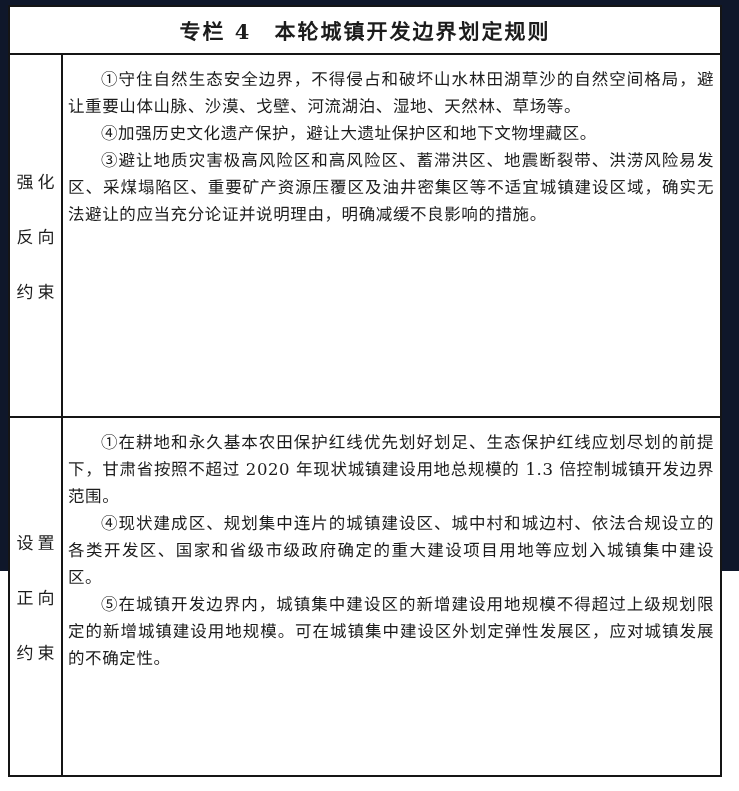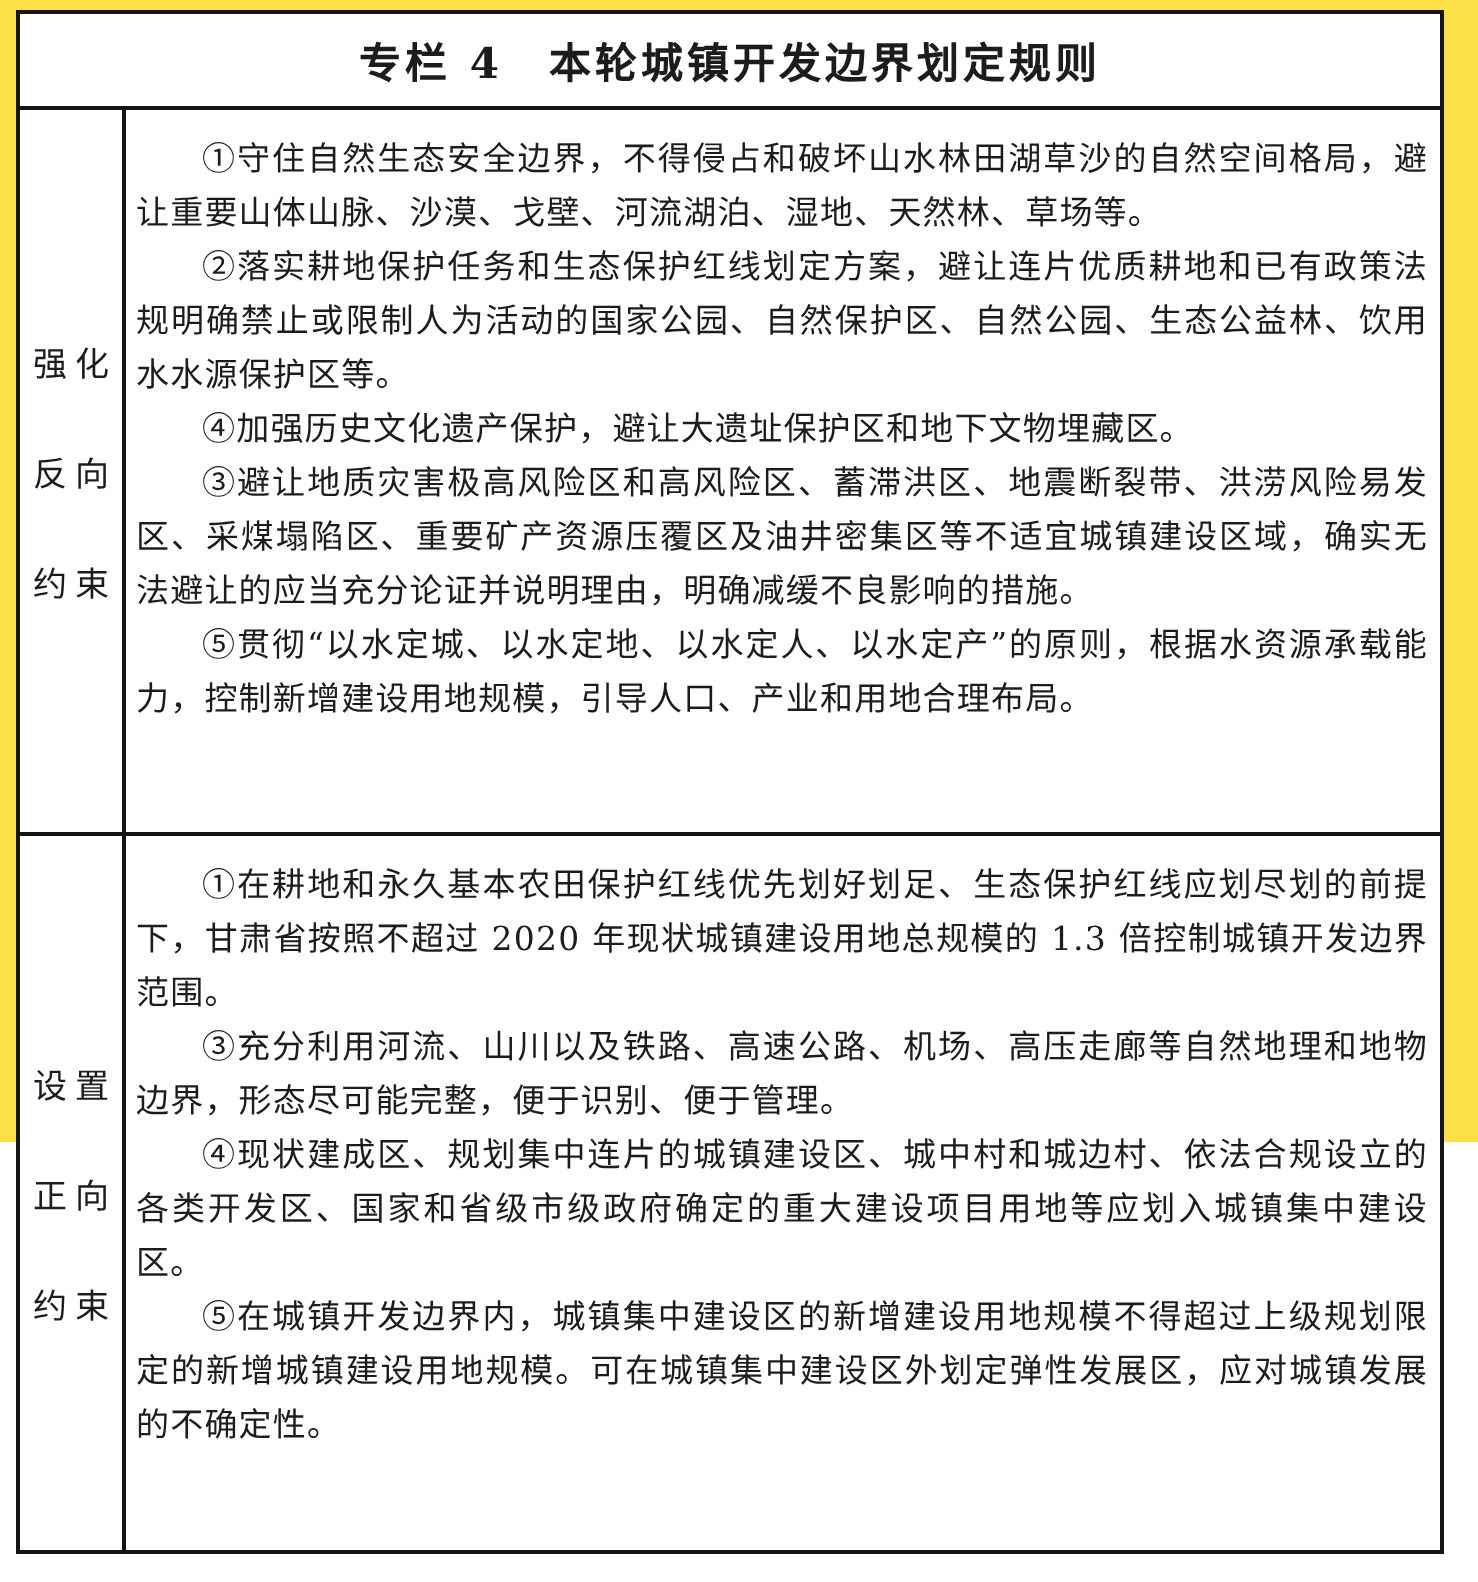--- a/index.html
+++ b/index.html
@@ -8,21 +8,21 @@
     background: #ffffff;
     width: 739px;
     height: 791px;
     font-family: "DejaVu Serif", "Liberation Serif", serif;
     color: #1c1c1c;
   }
   .page {
     position: relative;
     width: 739px;
     height: 571px;
-    background: #fde047;
+    background: #0f172a;
   }
   .panel {
     position: absolute;
     left: 8px;
     top: 5px;
     width: 714px;
     height: 772px;
     border: 2px solid #151515;
     display: flex;
     flex-direction: column;
@@ -89,35 +89,32 @@
     <div class="title-row">专栏 4　本轮城镇开发边界划定规则</div>
 
     <div class="row row-1">
       <div class="label-cell">
         <span class="label-line">强化</span>
         <span class="label-line">反向</span>
         <span class="label-line">约束</span>
       </div>
       <div class="content-cell">
           <p>①守住自然生态安全边界，不得侵占和破坏山水林田湖草沙的自然空间格局，避让重要山体山脉、沙漠、戈壁、河流湖泊、湿地、天然林、草场等。</p>
-          <p>②落实耕地保护任务和生态保护红线划定方案，避让连片优质耕地和已有政策法规明确禁止或限制人为活动的国家公园、自然保护区、自然公园、生态公益林、饮用水水源保护区等。</p>
           <p>④加强历史文化遗产保护，避让大遗址保护区和地下文物埋藏区。</p>
           <p>③避让地质灾害极高风险区和高风险区、蓄滞洪区、地震断裂带、洪涝风险易发区、采煤塌陷区、重要矿产资源压覆区及油井密集区等不适宜城镇建设区域，确实无法避让的应当充分论证并说明理由，明确减缓不良影响的措施。</p>
-          <p>⑤贯彻“以水定城、以水定地、以水定人、以水定产”的原则，根据水资源承载能力，控制新增建设用地规模，引导人口、产业和用地合理布局。</p>
         </div>
     </div>
 
     <div class="row row-2">
       <div class="label-cell">
         <span class="label-line">设置</span>
         <span class="label-line">正向</span>
         <span class="label-line">约束</span>
       </div>
       <div class="content-cell">
           <p>①在耕地和永久基本农田保护红线优先划好划足、生态保护红线应划尽划的前提下，甘肃省按照不超过 2020 年现状城镇建设用地总规模的 1.3 倍控制城镇开发边界范围。</p>
-          <p>③充分利用河流、山川以及铁路、高速公路、机场、高压走廊等自然地理和地物边界，形态尽可能完整，便于识别、便于管理。</p>
           <p>④现状建成区、规划集中连片的城镇建设区、城中村和城边村、依法合规设立的各类开发区、国家和省级市级政府确定的重大建设项目用地等应划入城镇集中建设区。</p>
           <p>⑤在城镇开发边界内，城镇集中建设区的新增建设用地规模不得超过上级规划限定的新增城镇建设用地规模。可在城镇集中建设区外划定弹性发展区，应对城镇发展的不确定性。</p>
         </div>
     </div>
 
   </div>
 </div>
 
 </body></html>

